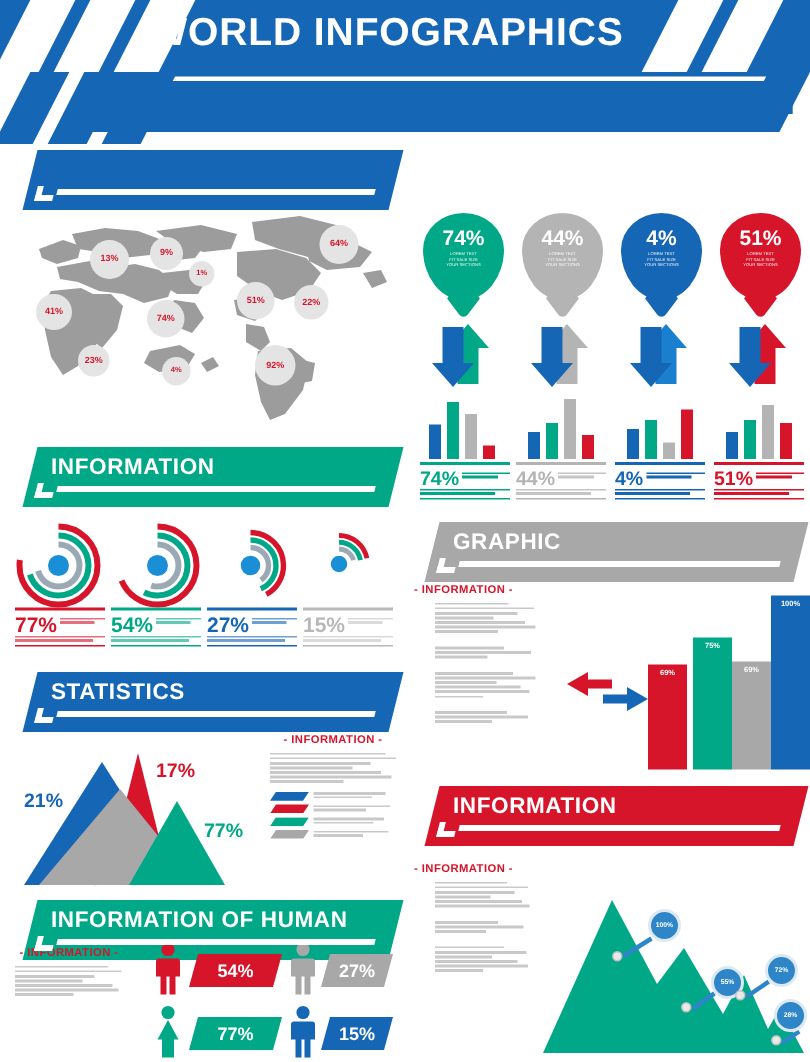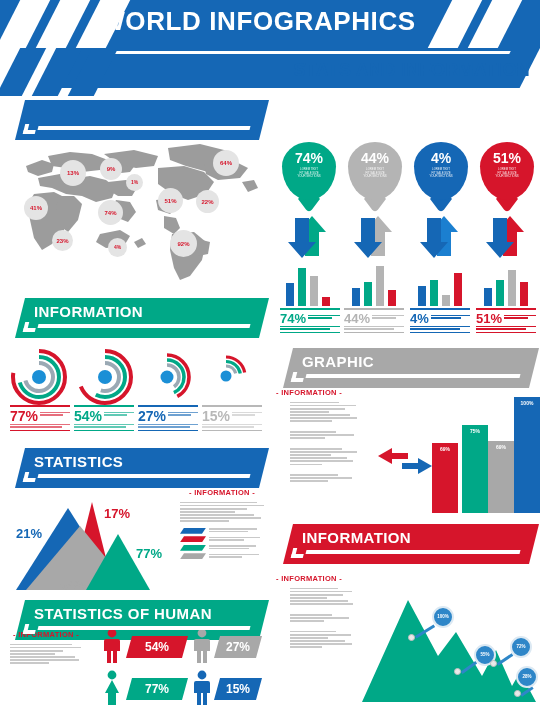--- a/index.html
+++ b/index.html
@@ -385,21 +385,21 @@
         <div class="legend-tx">
           <div class="tl" style="width:90%"></div>
             <div class="tl" style="width:60%"></div>
         </div>
       </div>
     </div>
   </div>
 
   <div class="banner b-teal" style="left:8px; top:600px; width:256px;">
     <div class="bg"></div>
-    <div class="lbl">STATISTICS OF HUMAN</div>
+    <div class="lbl">INFORMATION OF HUMAN</div>
     <div class="tick"></div>
     <div class="uline"></div>
   </div>
 
   <div class="human-area">
     <div class="human-info">
       <div class="info-head">- INFORMATION -</div>
       <div class="info-lines" style="margin-top:5px;">
         <div class="il" style="width:86%"></div>
         <div class="il" style="width:98%"></div>

